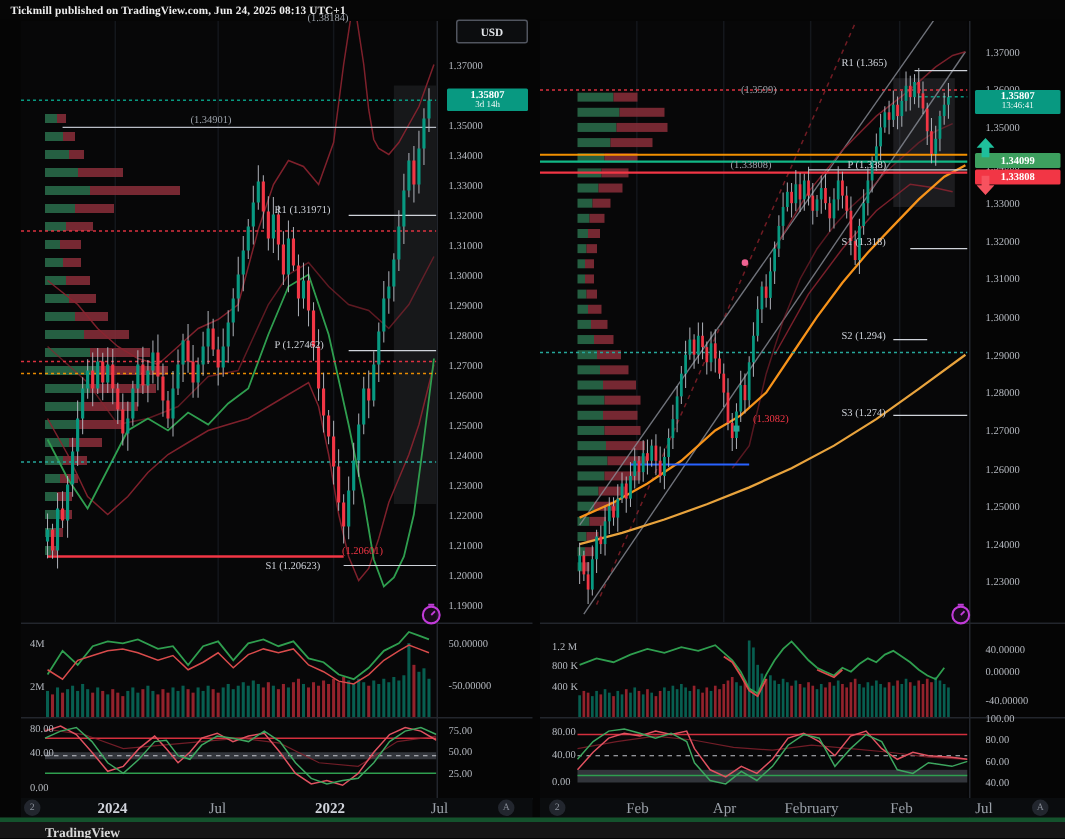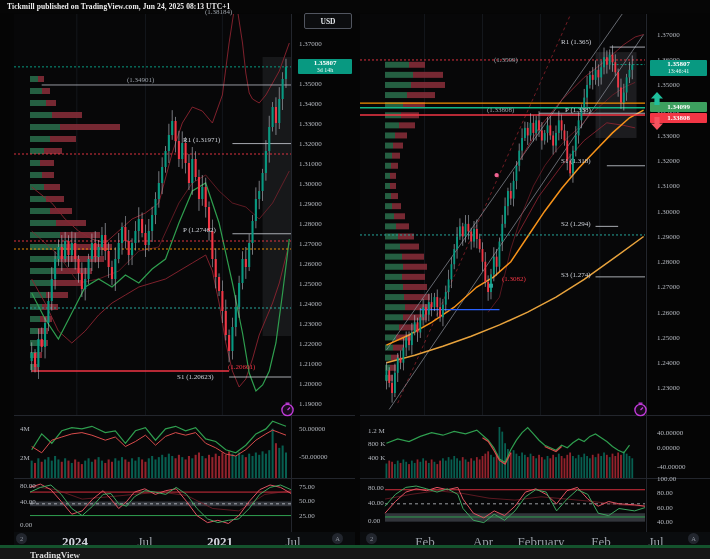--- a/index.html
+++ b/index.html
@@ -13,21 +13,21 @@
   .tick{position:absolute;font-size:7px;line-height:8px;color:#b4b8bf;white-space:nowrap;}
   .lbl{position:absolute;font-size:7px;line-height:8px;white-space:nowrap;}
   .lbl.gray{color:#9aa0a8}.lbl.white{color:#ced2d9}.lbl.red{color:#f23645}
   .usd-btn{position:absolute;left:304px;top:13px;width:46px;height:14px;border:1px solid #51555f;border-radius:2px;
            color:#e3e6ea;font-size:7.5px;font-weight:700;display:flex;align-items:center;justify-content:center;background:#0c0d0f;}
   .pbadge{position:absolute;border-radius:1px;color:#fff;text-align:center;z-index:5;}
   .pbadge .pv{display:block;font-size:7px;font-weight:700;line-height:8px;}
   .pbadge .cd{display:block;font-size:6px;line-height:7px;opacity:.92;}
   .lvlbadge{position:absolute;border-radius:1px;color:#fff;font-size:7px;font-weight:700;line-height:10px;text-align:center;z-index:4;}
   .timestrip{position:absolute;height:13px;background:#0a0c0e;}
-  .tlab{position:absolute;top:2px;font-size:13px;color:#9aa0a8;transform:translateX(-50%);white-space:nowrap;text-align:center;}
+  .tlab{position:absolute;top:2px;font-size:10px;color:#9aa0a8;transform:translateX(-50%);white-space:nowrap;text-align:center;}
   .tlab.yr{color:#d1d4dc;font-weight:700;}
   .circbtn{position:absolute;width:11px;height:11px;border-radius:50%;background:#22262e;color:#8a8f99;
            font-size:6.5px;line-height:11px;text-align:center;z-index:5;}
   .footer{position:absolute;left:0;top:545px;width:710px;height:14px;background:#161616;border-top:3px solid #14532d;}
   .brand{position:absolute;left:30px;top:2px;font-size:9px;font-weight:700;color:#d9d9d9;}
   .icon{position:absolute;z-index:6;}
 </style>
 </head>
 <body>
 
@@ -797,21 +797,21 @@
   </svg>
   <svg class="icon" style="left:633px;top:402px" width="15" height="15" viewBox="0 0 15 15">
     <circle cx="7.5" cy="8" r="5.6" fill="rgba(40,12,45,.55)" stroke="#c13bd9" stroke-width="1.4"></circle>
     <line x1="7.5" y1="8" x2="10" y2="5.5" stroke="#c13bd9" stroke-width="1.2"></line>
     <line x1="5.5" y1="1.2" x2="9.5" y2="1.2" stroke="#c13bd9" stroke-width="1.4"></line>
   </svg>
 
   <div class="timestrip" style="left:14px;top:532px;width:341px" id="lTime">
       <div class="tlab yr" style="left: 61px;">2024</div>
       <div class="tlab" style="left: 131px;">Jul</div>
-      <div class="tlab yr" style="left: 206px;">2021</div>
+      <div class="tlab yr" style="left: 206px;">2022</div>
       <div class="tlab" style="left: 279px;">Jul</div>
     </div>
   <div class="timestrip" style="left:360px;top:532px;width:350px" id="rTime">
       <div class="tlab" style="left: 65px;">Feb</div>
       <div class="tlab" style="left: 123px;">Apr</div>
       <div class="tlab" style="left: 181px;">February</div>
       <div class="tlab" style="left: 241px;">Feb</div>
       <div class="tlab" style="left: 296px;">Jul</div>
     </div>
 

